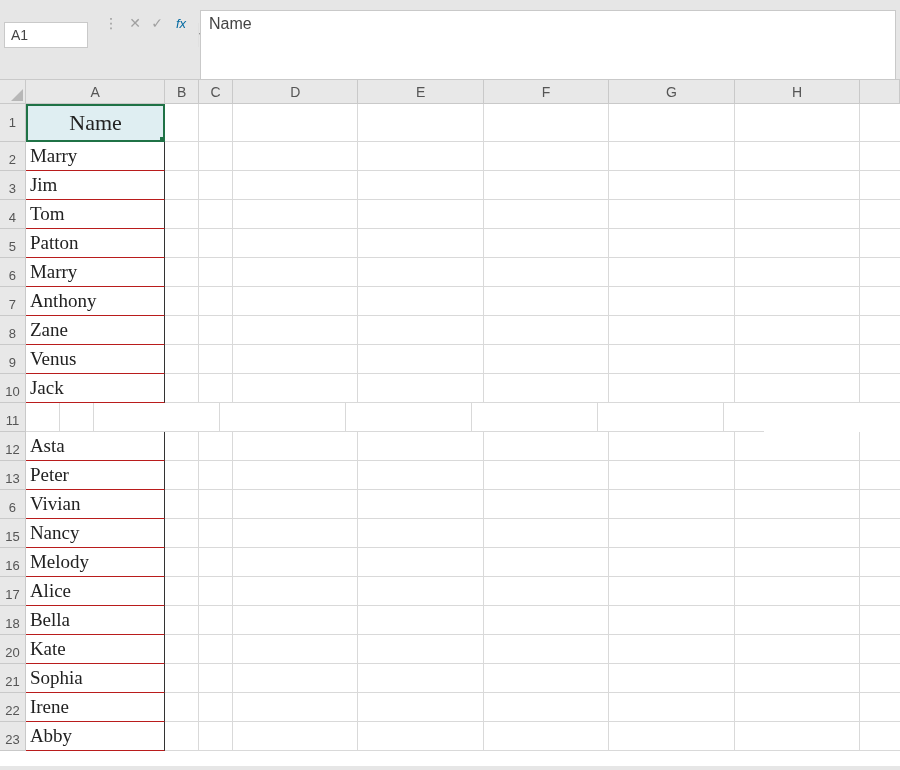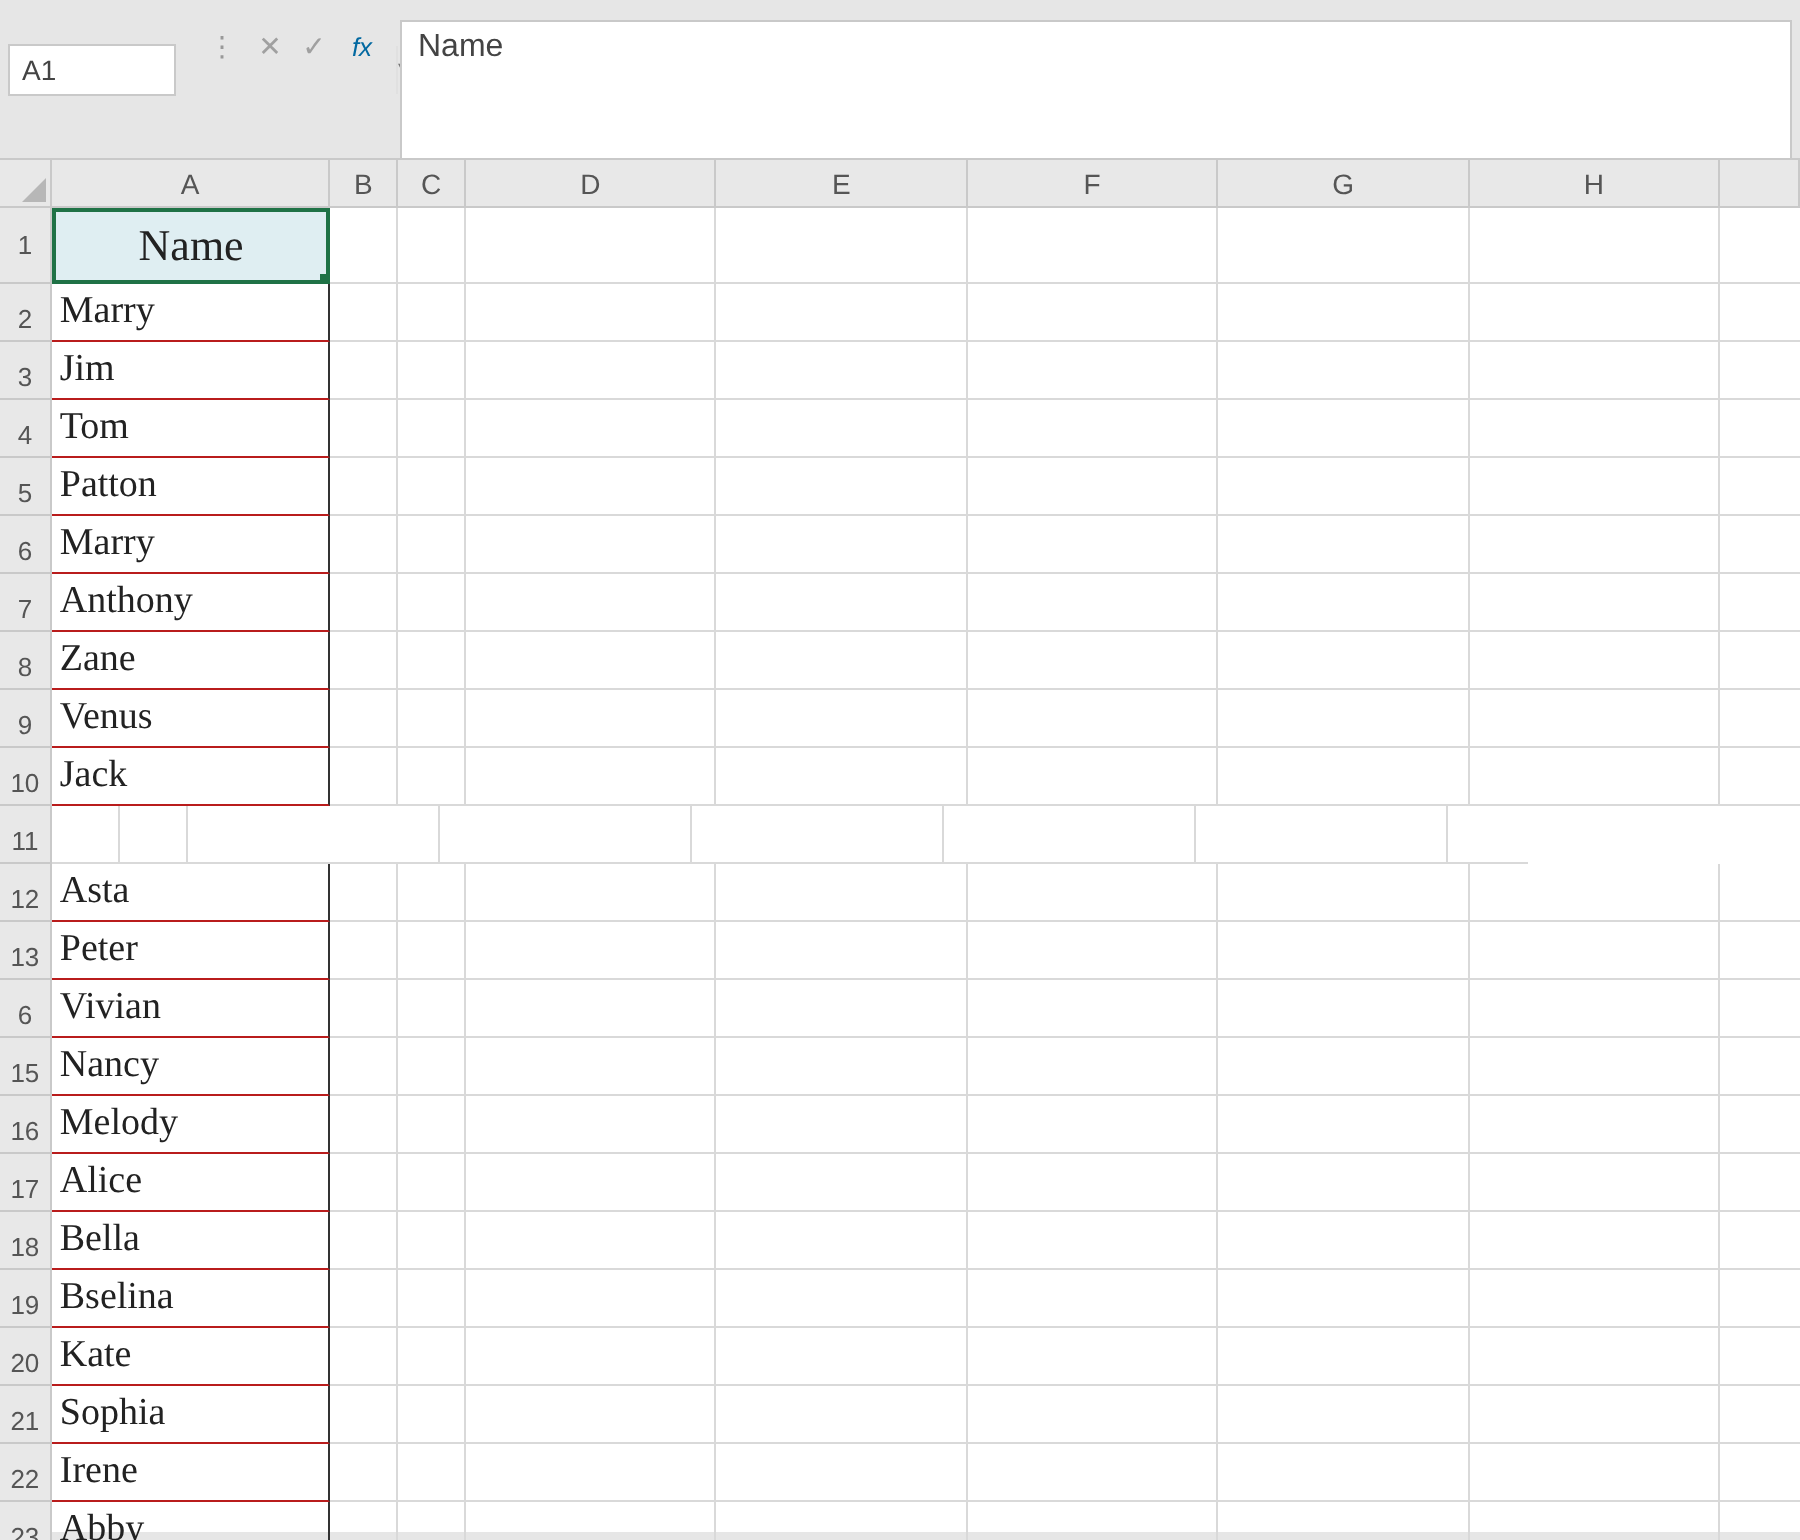--- a/index.html
+++ b/index.html
@@ -427,34 +427,20 @@
         <div class="cell colB"></div>
         <div class="cell colC"></div>
         <div class="cell colD"></div>
         <div class="cell colE"></div>
         <div class="cell colF"></div>
         <div class="cell colG"></div>
         <div class="cell colH"></div>
         <div class="cell colI"></div>
       </div>
       <div class="row">
-        <div class="row-h">19</div>
-        <div class="cell colA">
-          <span>Bselina</span>
-        </div>
-        <div class="cell colB"></div>
-        <div class="cell colC"></div>
-        <div class="cell colD"></div>
-        <div class="cell colE"></div>
-        <div class="cell colF"></div>
-        <div class="cell colG"></div>
-        <div class="cell colH"></div>
-        <div class="cell colI"></div>
-      </div>
-      <div class="row">
         <div class="row-h">20</div>
         <div class="cell colA">
           <span>Kate</span>
         </div>
         <div class="cell colB"></div>
         <div class="cell colC"></div>
         <div class="cell colD"></div>
         <div class="cell colE"></div>
         <div class="cell colF"></div>
         <div class="cell colG"></div>

